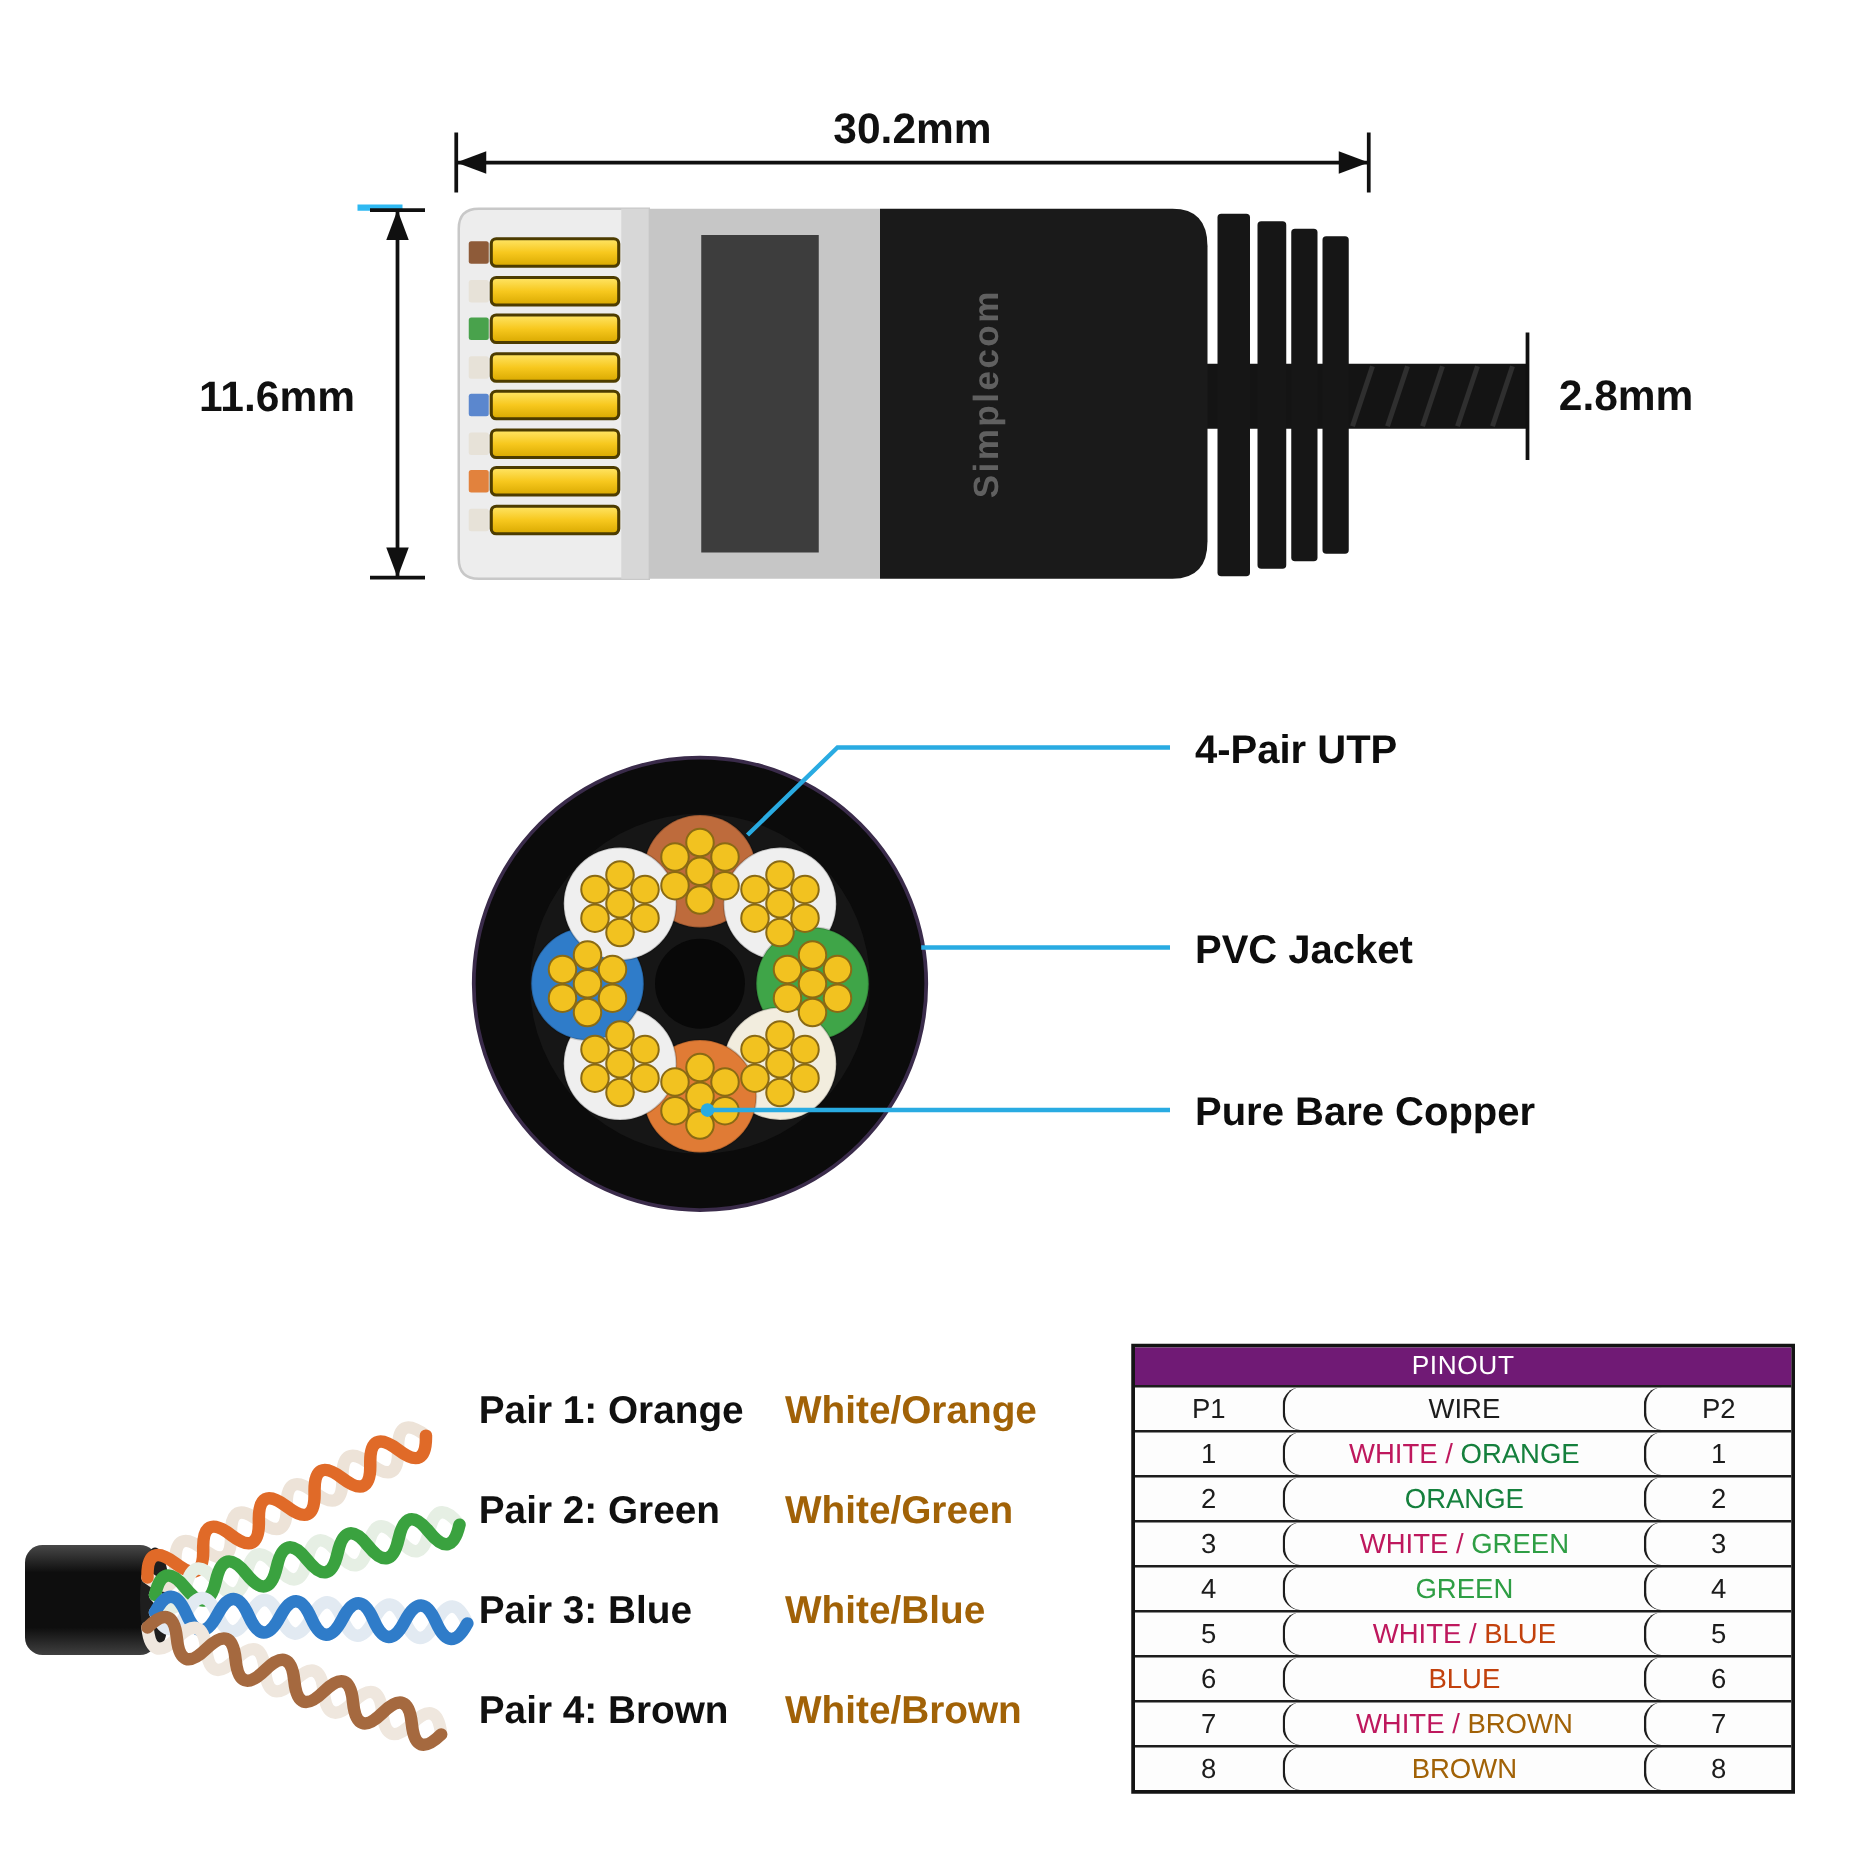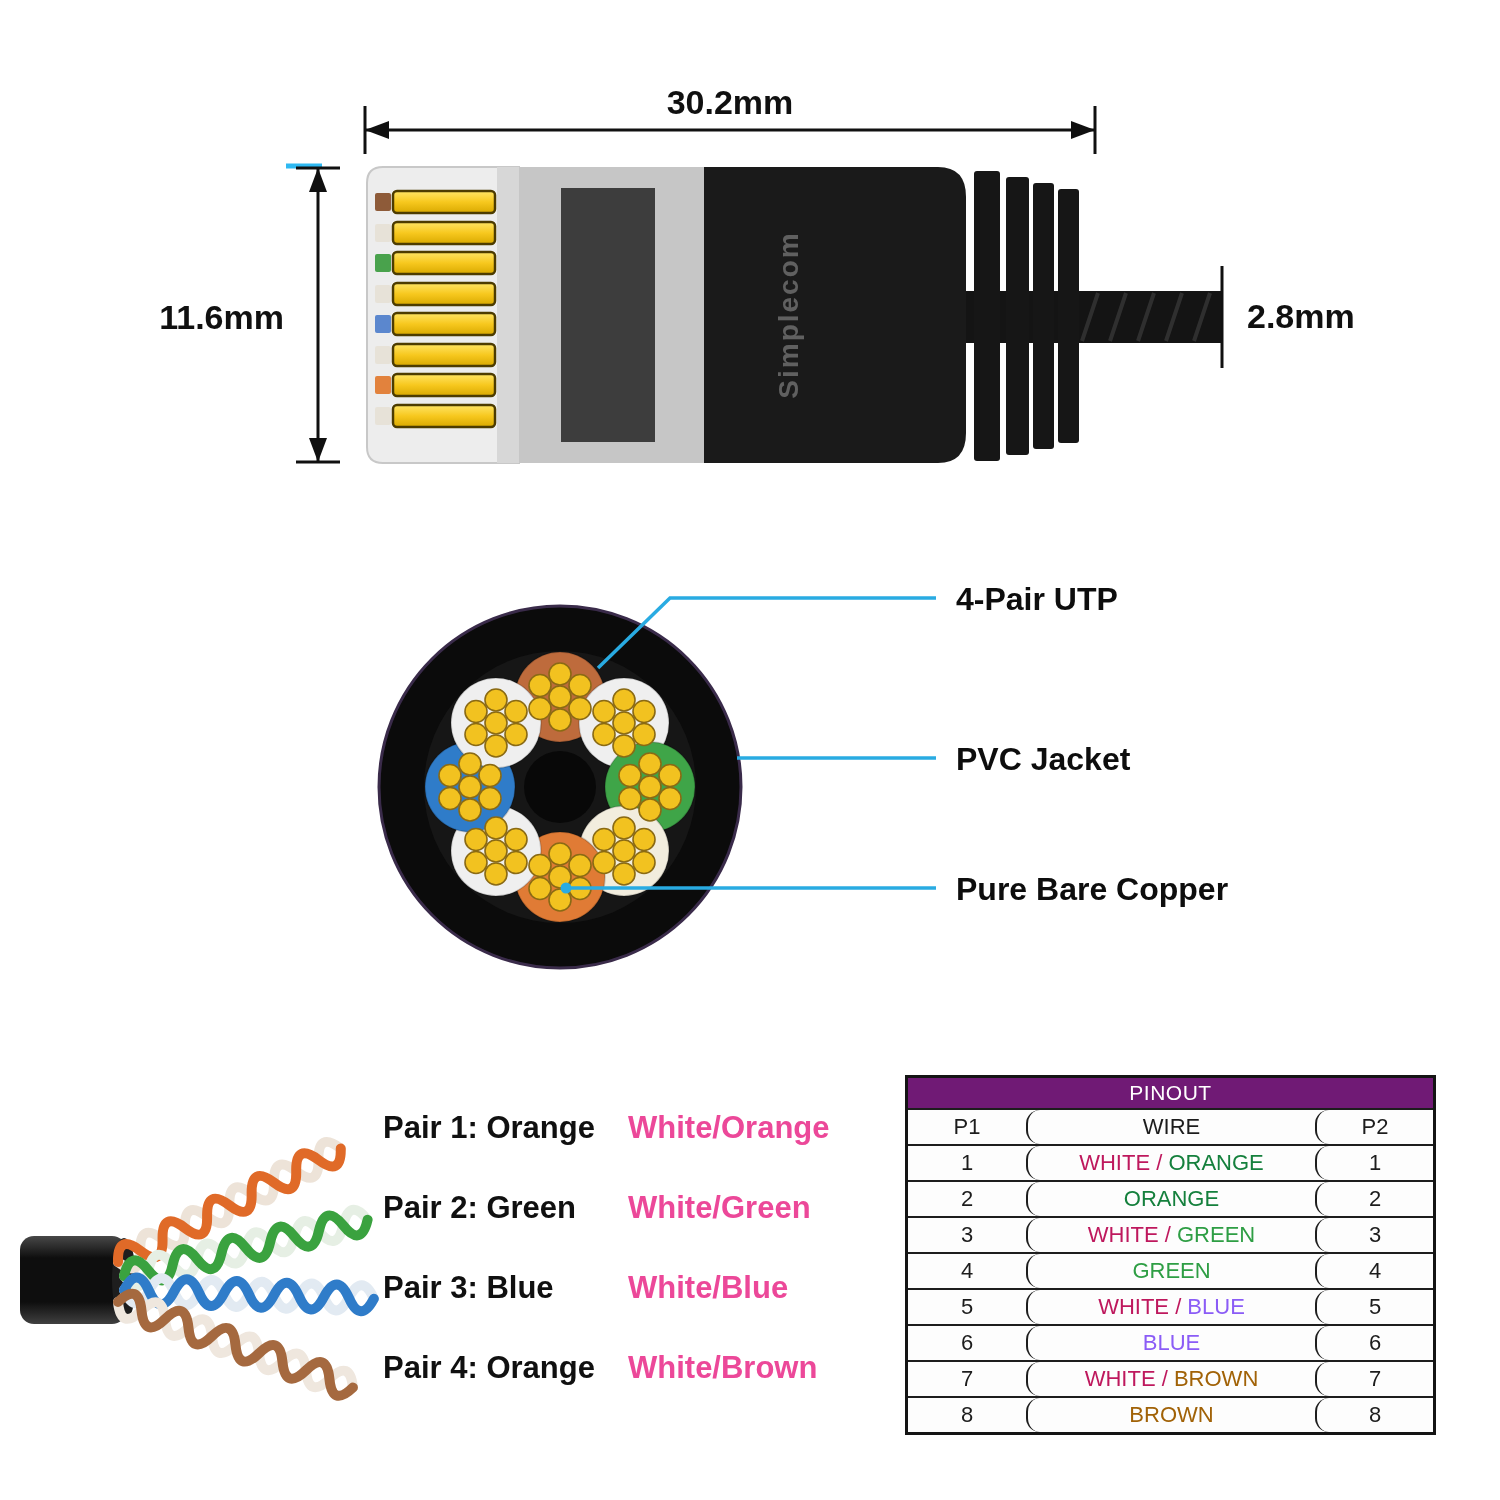--- a/index.html
+++ b/index.html
@@ -8,35 +8,35 @@
   .abs{position:absolute;display:block;}
   svg text{font-family:"Liberation Sans",sans-serif;}
   .dim-text{font-size:34px;font-weight:700;fill:#101010;}
   .callout-text{font-size:32px;font-weight:700;fill:#0d0d0d;}
   .brand-text{font-size:28px;font-weight:700;fill:#606060;letter-spacing:2px;}
 
   
   .pair-legend{position:absolute;left:383px;top:1088px;}
   .pair-row{display:flex;align-items:center;height:80px;}
   .pair-name{width:245px;font-size:31px;font-weight:700;color:#101010;white-space:nowrap;}
-  .pair-white{font-size:31px;font-weight:600;color:#ec4899;white-space:nowrap;}
+  .pair-white{font-size:31px;font-weight:600;color:#a16207;white-space:nowrap;}
 
   
   .pinout{position:absolute;left:905px;top:1075px;width:531px;border:3px solid #141414;
           background:#FDFDFD;box-sizing:border-box;}
   .pinout-title{background:#701a75;color:#ffffff;font-size:21px;text-align:center;
                 height:30px;line-height:30px;letter-spacing:0.5px;}
   .prow{display:grid;grid-template-columns:118px 1fr 118px;border-top:2px solid #1d1d1d;}
   .prow>div{height:34px;line-height:34px;text-align:center;font-size:22px;color:#1c1c1c;
             border-left:2px solid #1d1d1d;overflow:hidden;white-space:nowrap;border-radius:14px;}
   .prow>div:first-child{border-left:none;}
   .w-gray{color:#be185d;}
   .w-orange{color:#15803d;}
   .w-green{color:#2E9E44;}
-  .w-blue{color:#8b5cf6;}
+  .w-blue{color:#c2410c;}
   .w-brown{color:#a16207;margin-top:20px;}
 </style>
 </head>
 <body>
 
 <div class="stage">
 
   <svg class="abs" style="left:0;top:0" width="1500" height="540" viewBox="0 0 1500 540">
     <defs>
       <linearGradient id="gold" x1="0" y1="0" x2="0" y2="1">
@@ -222,21 +222,21 @@
     </div>
     <div class="pair-row">
       <span class="pair-name">Pair 2: Green</span>
       <span class="pair-white">White/Green</span>
     </div>
     <div class="pair-row">
       <span class="pair-name">Pair 3: Blue</span>
       <span class="pair-white">White/Blue</span>
     </div>
     <div class="pair-row">
-      <span class="pair-name">Pair 4: Orange</span>
+      <span class="pair-name">Pair 4: Brown</span>
       <span class="pair-white">White/Brown</span>
     </div>
   </div>
 
   <div class="pinout">
     <div class="pinout-title">PINOUT</div>
     <div class="prow">
       <div>P1</div>
       <div>WIRE</div>
       <div>P2</div>

